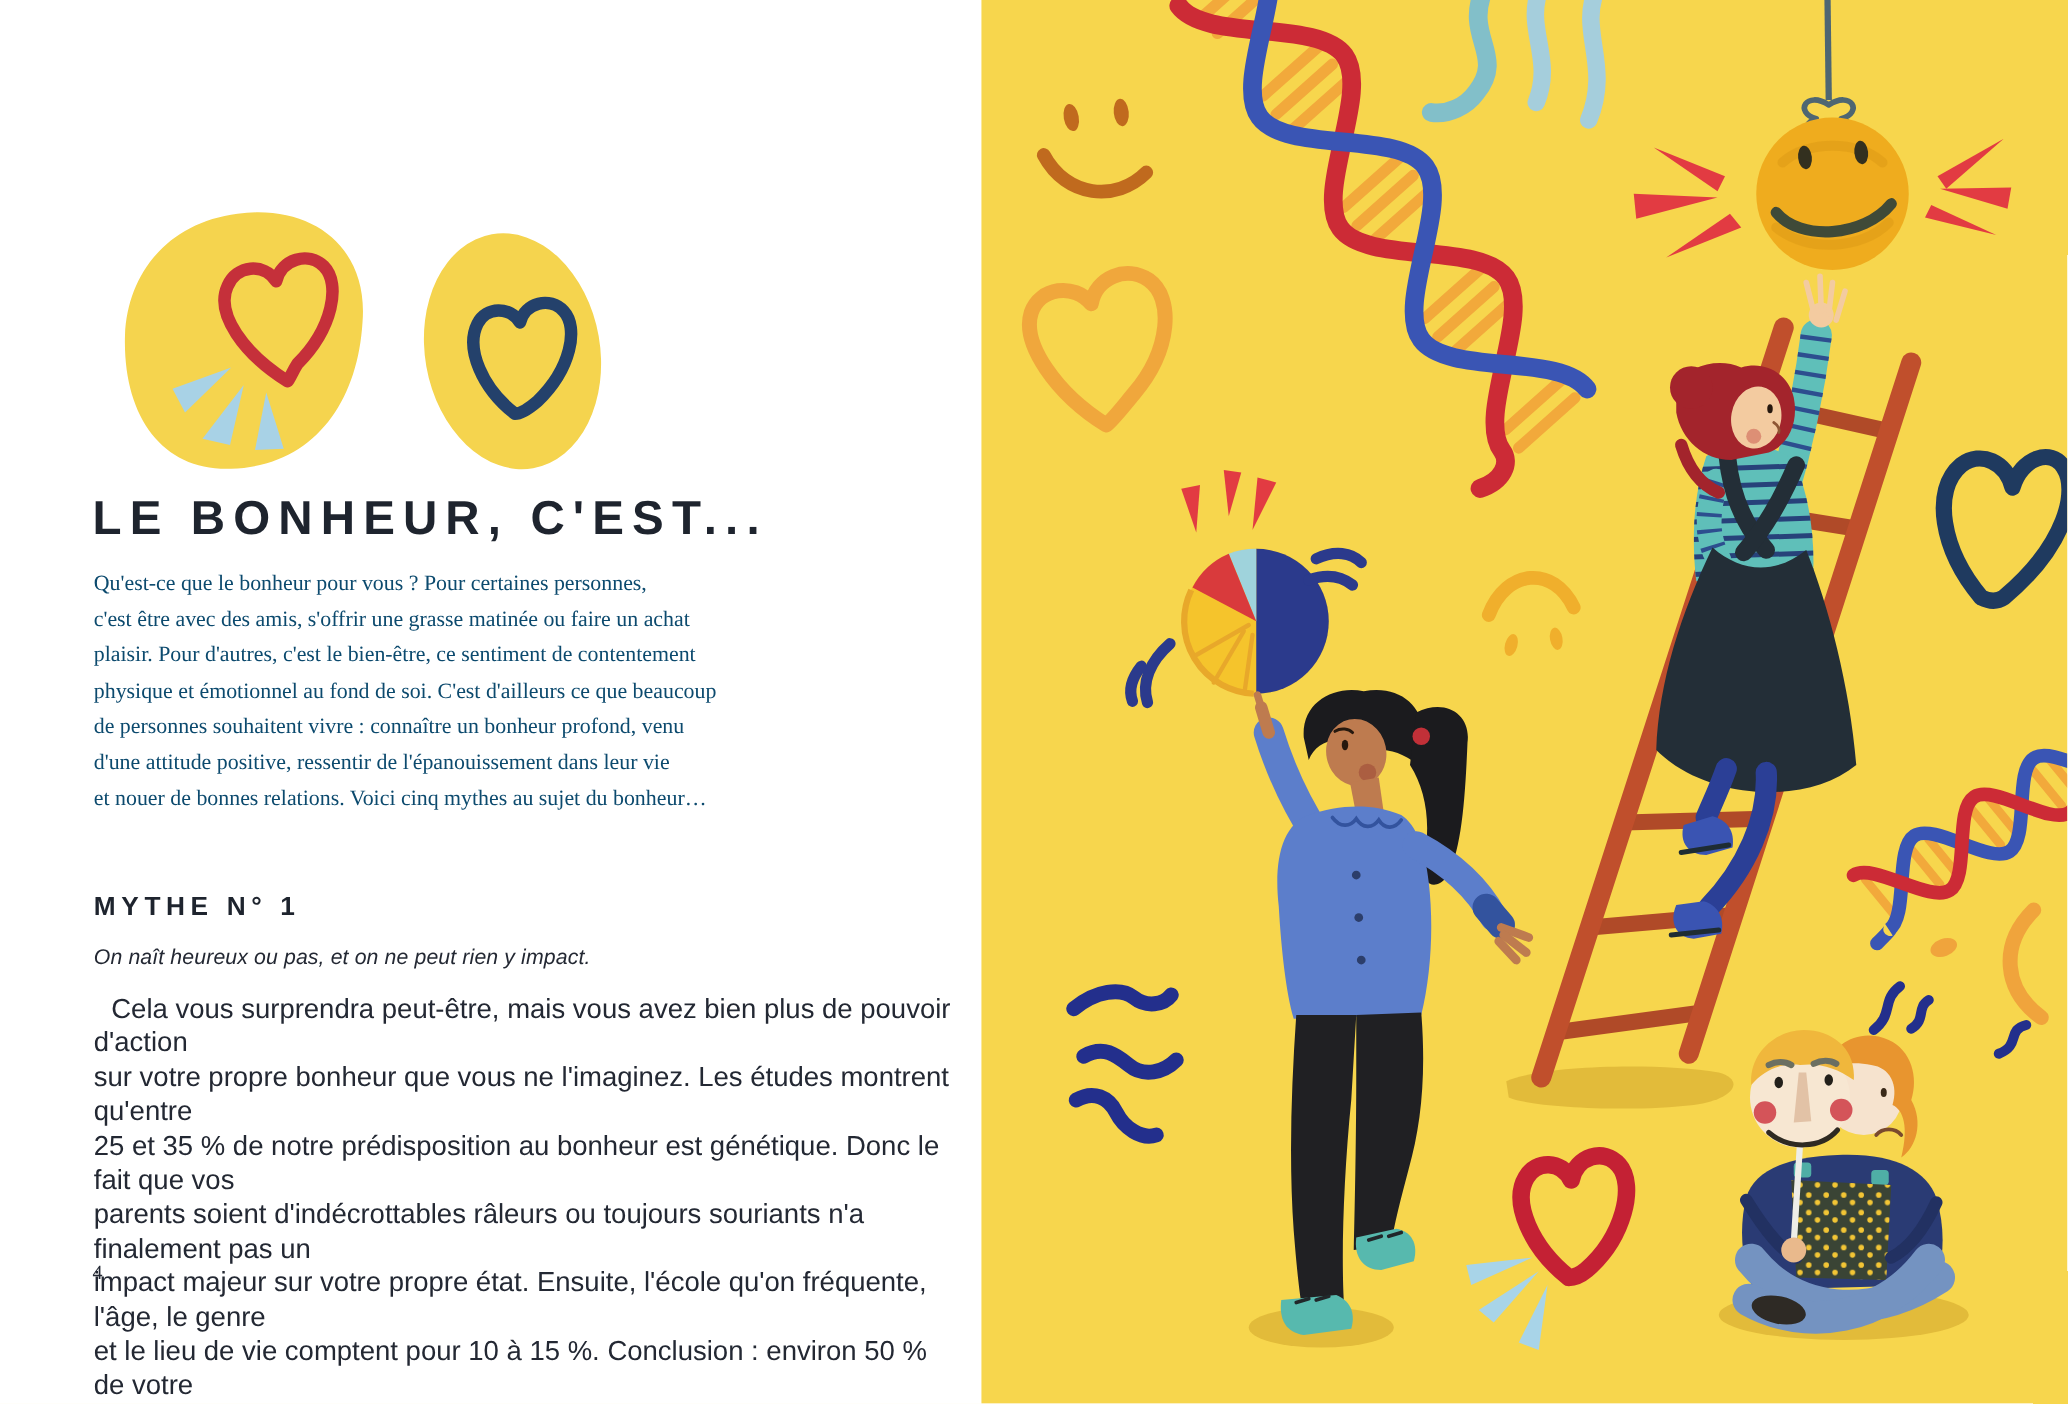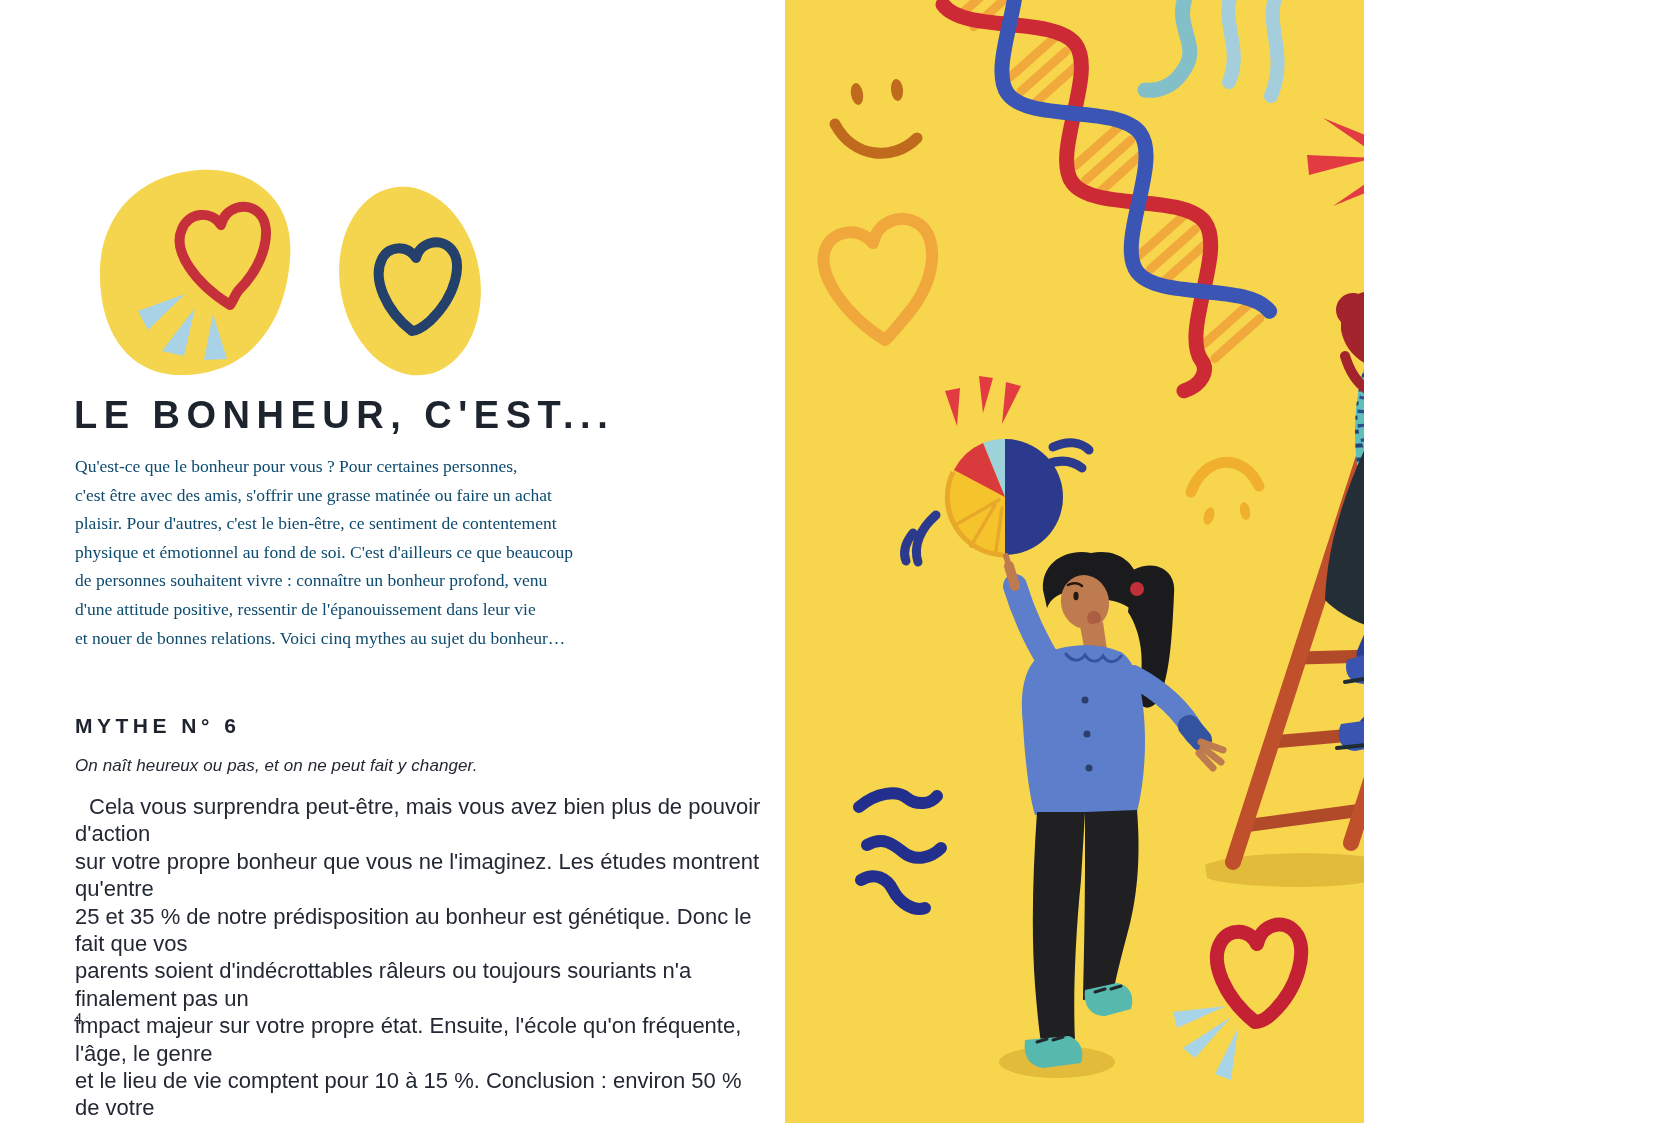--- a/index.html
+++ b/index.html
@@ -1,16 +1,16 @@
 <!DOCTYPE html>
 <html><head>
 <meta charset="utf-8">
 <style>
   html,body{margin:0;padding:0;background:#ffffff;}
-  .page{position:relative;width:1364px;height:1123px;background:#ffffff;overflow:hidden;
+  .page{position:relative;width:1654px;height:1123px;background:#ffffff;overflow:hidden;
         font-family:"Liberation Sans",sans-serif;}
   .left-blobs{position:absolute;left:90px;top:163px;width:400px;height:230px;}
   .title{position:absolute;left:74px;top:394px;font-size:38px;font-weight:700;
          letter-spacing:6.5px;color:#1e242e;white-space:nowrap;}
   .intro{position:absolute;left:75px;top:452px;width:670px;
          font-family:"Liberation Serif",serif;font-size:17.5px;line-height:28.6px;
          color:#0c4a6e;white-space:pre-line;}
   .myth-heading{position:absolute;left:75px;top:714px;font-size:21px;font-weight:700;
          letter-spacing:4.5px;color:#1e242e;white-space:nowrap;}
   .myth-statement{position:absolute;left:75px;top:756px;font-size:17px;font-style:italic;
@@ -47,22 +47,22 @@
   </svg>
 
   <div class="title">LE BONHEUR, C'EST...</div>
   <div class="intro">Qu'est-ce que le bonheur pour vous ? Pour certaines personnes,
 c'est être avec des amis, s'offrir une grasse matinée ou faire un achat
 plaisir. Pour d'autres, c'est le bien-être, ce sentiment de contentement
 physique et émotionnel au fond de soi. C'est d'ailleurs ce que beaucoup
 de personnes souhaitent vivre : connaître un bonheur profond, venu
 d'une attitude positive, ressentir de l'épanouissement dans leur vie
 et nouer de bonnes relations. Voici cinq mythes au sujet du bonheur…</div>
-  <div class="myth-heading">MYTHE N° 6</div>
-  <div class="myth-statement">On naît heureux ou pas, et on ne peut fait y changer.</div>
+  <div class="myth-heading">MYTHE N° 1</div>
+  <div class="myth-statement">On naît heureux ou pas, et on ne peut rien y impact.</div>
   <div class="myth-body">Cela vous surprendra peut-être, mais vous avez bien plus de pouvoir d'action
 sur votre propre bonheur que vous ne l'imaginez. Les études montrent qu'entre
 25 et 35 % de notre prédisposition au bonheur est génétique. Donc le fait que vos
 parents soient d'indécrottables râleurs ou toujours souriants n'a finalement pas un
 impact majeur sur votre propre état. Ensuite, l'école qu'on fréquente, l'âge, le genre
 et le lieu de vie comptent pour 10 à 15 %. Conclusion : environ 50 % de votre
 aptitude au bonheur vient de vous, de comment vous envisagez les événements
 et y répondez, mais aussi de votre manière de voir le monde. Tout cela agit
 sur votre sentiment interne de bonheur (ou non).</div>
   <div class="page-number">4</div>

